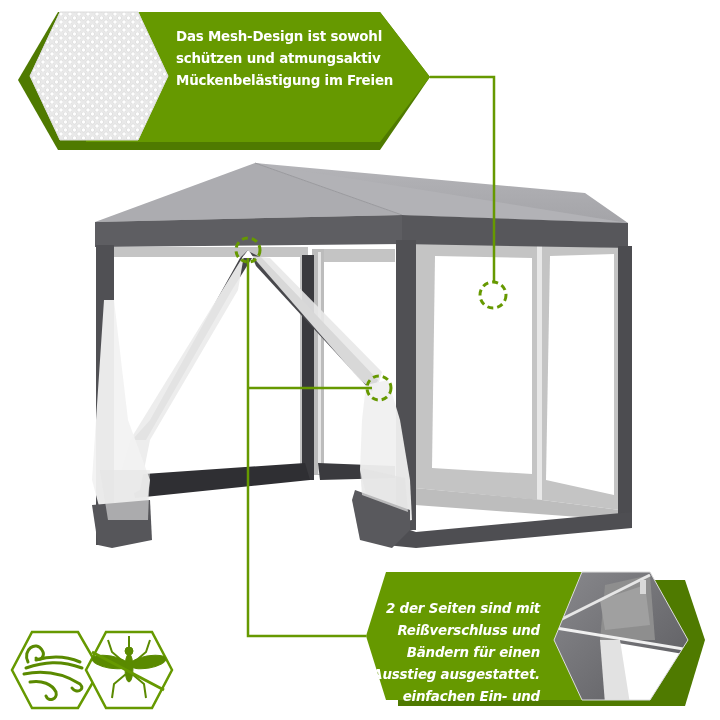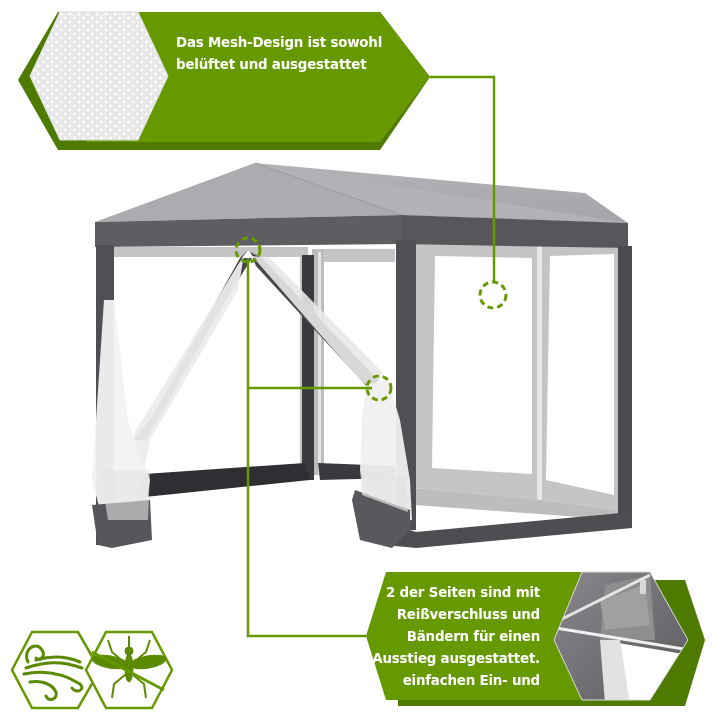--- a/index.html
+++ b/index.html
@@ -9,22 +9,22 @@
     .scene { position: absolute; left: 0; top: 0; width: 720px; height: 720px; }
     .banner-text {
       position: absolute;
       color: #ffffff;
       font-weight: bold;
       font-size: 13.4px;
       line-height: 22px;
       letter-spacing: -0.2px;
       white-space: nowrap;
     }
-    .banner-top-text { left: 176px; top: 32px; text-align: left; }
-    .banner-bottom-text { right: 180px; top: 582px; text-align: right; }
+    .banner-top-text { left: 176px; top: 26px; text-align: left; }
+    .banner-bottom-text { right: 180px; top: 598px; text-align: right; font-style: italic; }
     .banner-text span { display: block; }
   </style>
 </head>
 <body>
 
 <div class="stage">
 
   <svg class="scene" width="720" height="720" viewBox="0 0 720 720" xmlns="http://www.w3.org/2000/svg">
     <defs>
       <pattern id="meshdots" x="0" y="0" width="9" height="8" patternUnits="userSpaceOnUse">
@@ -173,21 +173,22 @@
             <polyline points="132,664 146,652 150,640"></polyline>
           </g>
         </g>
         <line x1="92" y1="652" x2="164" y2="690" stroke="#669900" stroke-width="3"></line>
       </g>
     </g>
   </svg>
 
   <div class="banner-text banner-top-text">
     <span>Das Mesh-Design ist sowohl</span>
-    <span>belüftet und ausgestattet</span>
+    <span>schützen und atmungsaktiv</span>
+    <span>Mückenbelästigung im Freien</span>
   </div>
 
   <div class="banner-text banner-bottom-text">
     <span>2 der Seiten sind mit</span>
     <span>Reißverschluss und</span>
     <span>Bändern für einen</span>
     <span>Ausstieg ausgestattet.</span>
     <span>einfachen Ein- und</span>
   </div>
 </div>

